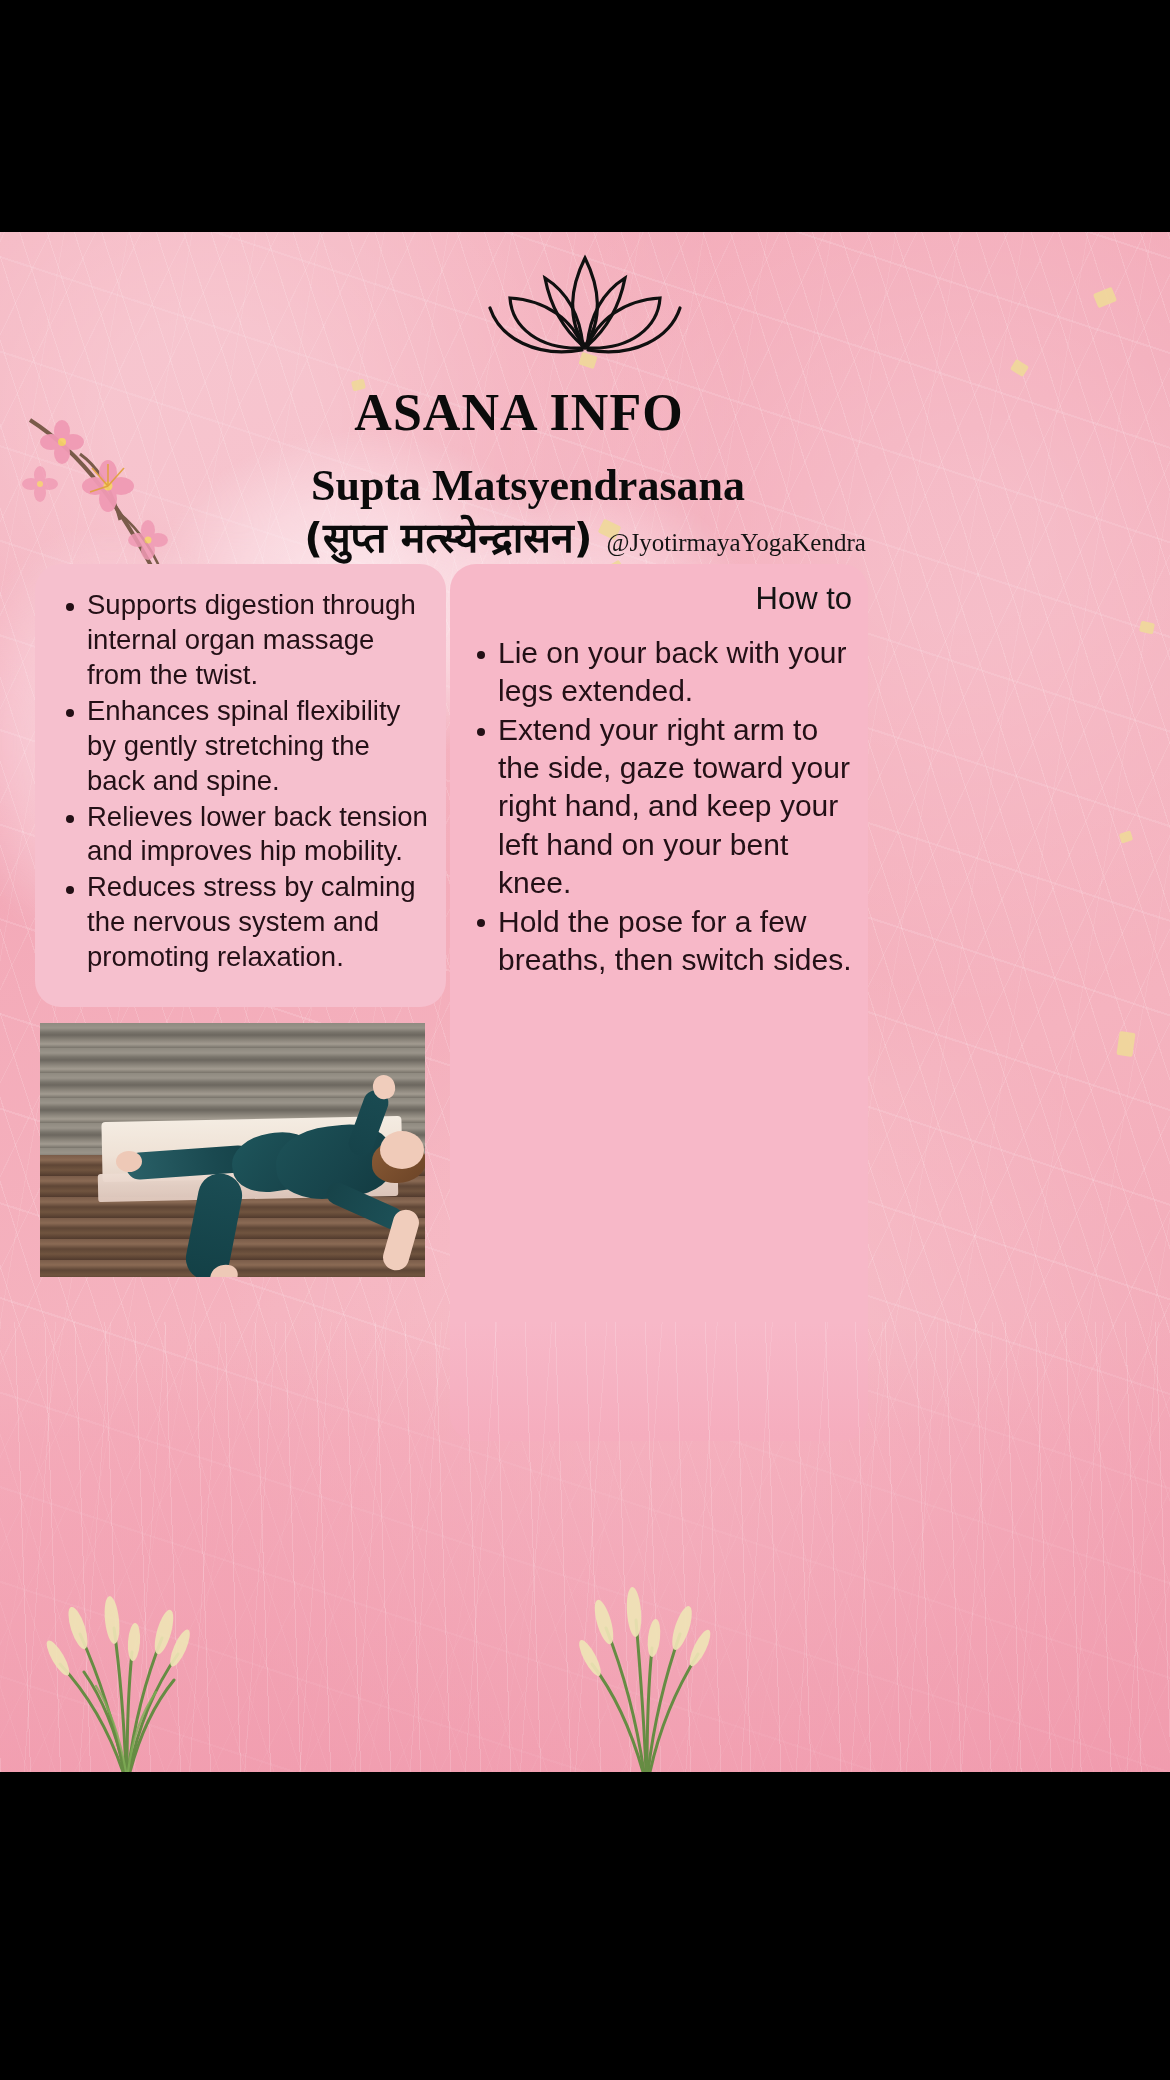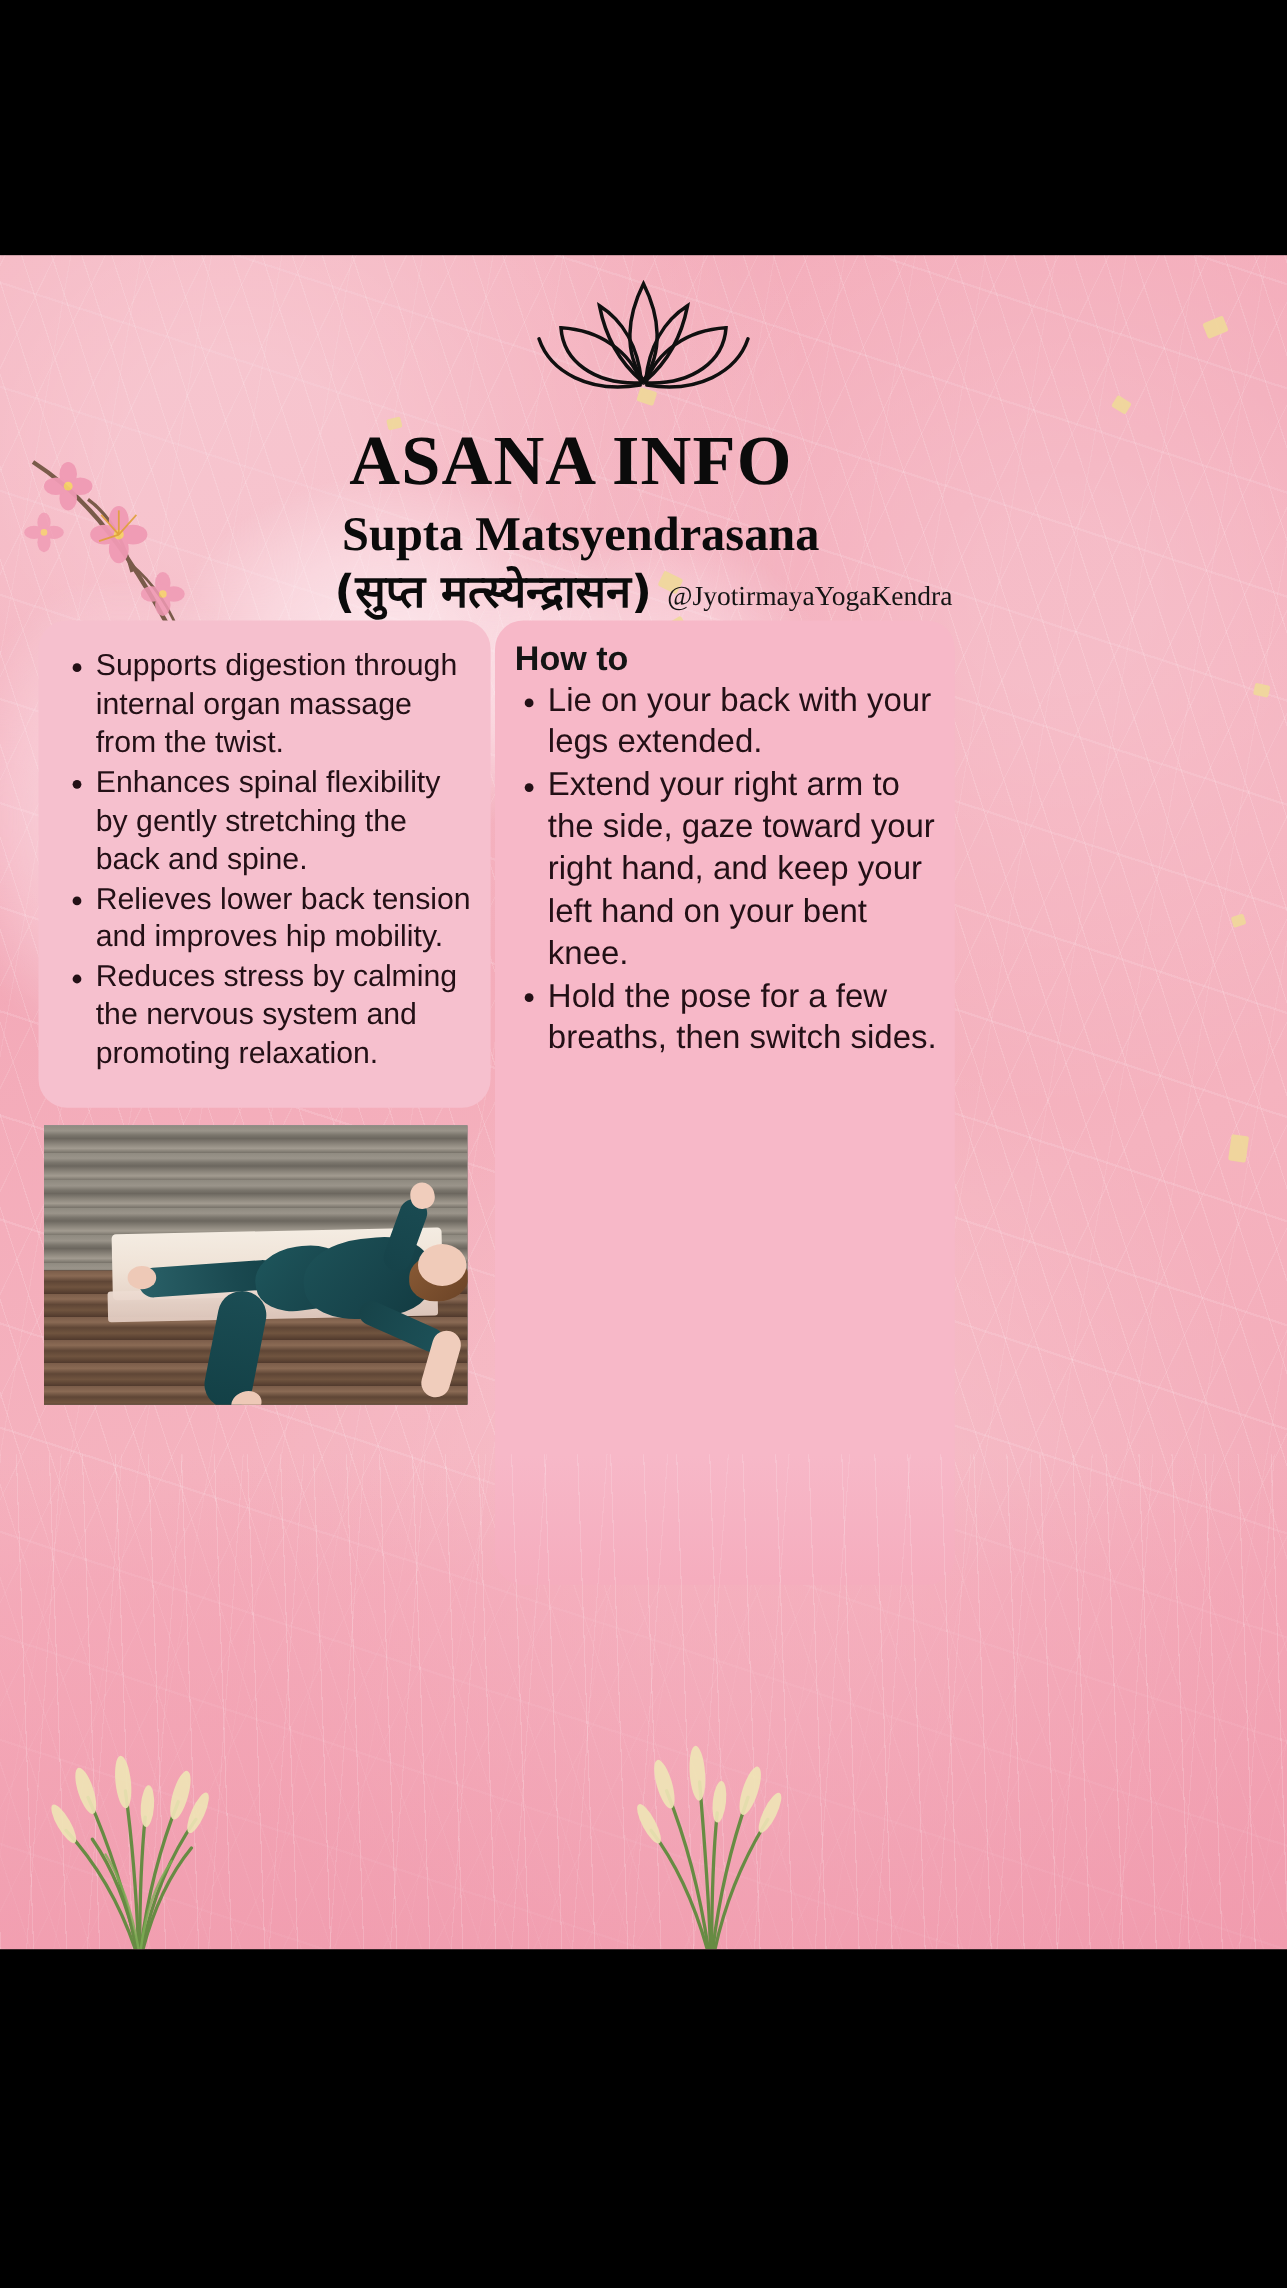--- a/index.html
+++ b/index.html
@@ -64,21 +64,21 @@
   
   #header {
     position:absolute; left:0; top:0; width:1170px; height:330px;
     text-align:center;
   }
   #lotus { position:absolute; left:50%; top:14px; transform:translateX(-50%); }
   #poster-title {
     position:absolute; left:0; top:155px; width:1038px;
     font-family:"Liberation Serif", serif;
     font-weight:700;
-    font-size:64px;
+    font-size:52px;
     letter-spacing:1px;
     color:#0b0b0b;
     line-height:1;
   }
   #poster-subtitle {
     position:absolute; left:0; top:232px; width:1056px;
     font-family:"Liberation Serif", serif;
     font-weight:700;
     font-size:44px;
     color:#0b0b0b;
@@ -115,26 +115,26 @@
     background:#f6c0ce;
     padding:24px 18px 18px 22px;
   }
   #howto-card {
     left:450px; top:332px;
     width:418px; height:877px;
     background:#f7b8c8;
     padding:18px 16px 18px 18px;
   }
   #howto-title {
-    text-align:left;
-    font-weight:700;
+    text-align:right;
+    font-weight:400;
     font-size:31px;
     color:#141414;
     line-height:1.1;
-    margin-bottom:2px;
+    margin-bottom:18px;
   }
 
   ul.bullets { list-style:none; }
   ul.bullets li {
     position:relative;
     padding-left:30px;
     color:#231016;
     line-height:1.27;
     margin-bottom:2px;
   }

